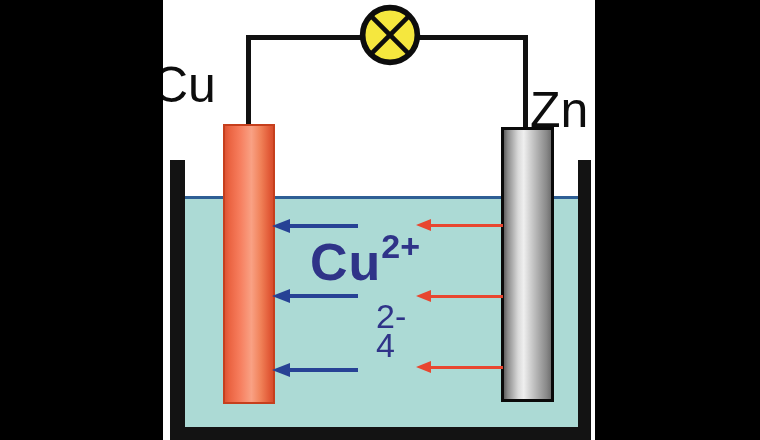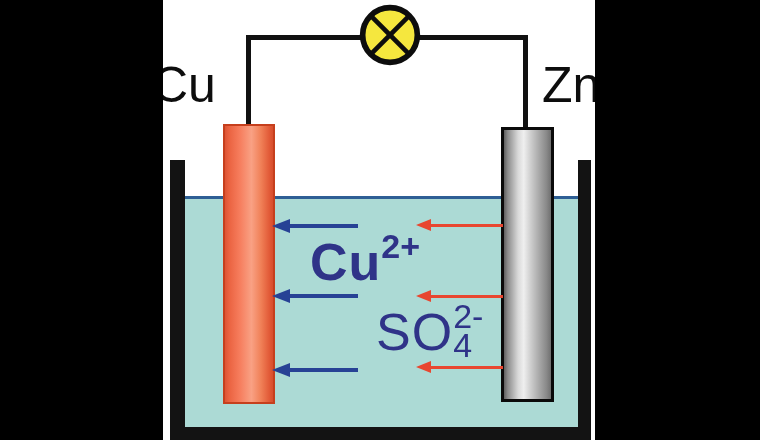--- a/index.html
+++ b/index.html
@@ -17,21 +17,21 @@
   .wire.h{left:246px;top:35px;width:282px;height:5px;}
   .wire.v-left{left:246px;top:37px;width:5px;height:88px;}
   .wire.v-right{left:523px;top:37px;width:5px;height:91px;}
 
   
   .lamp{position:absolute;left:357px;top:2px;width:66px;height:66px;z-index:2;}
 
   
   .elabel{position:absolute;top:60px;font-size:50px;line-height:1;color:#0d0d0d;z-index:3;}
   .elabel.cu{left:152px;}
-  .elabel.zn{left:542px;}
+  .elabel.zn{left:530px;margin-top:25px;}
 
   
   .wall{position:absolute;background:#131313;z-index:5;}
   .wall.left{left:170px;top:160px;width:15px;height:280px;}
   .wall.right{left:578px;top:160px;width:13px;height:280px;}
   .wall.bottom{left:170px;top:427px;width:421px;height:13px;}
   .water{
     position:absolute;left:185px;top:196px;width:393px;height:231px;
     background:var(--water,#acdad5);border-top:3px solid var(--water-line,#2e5f95);
     box-sizing:border-box;z-index:2;
@@ -106,17 +106,17 @@
       <div class="arrow blue" style="top: 294px;"></div>
       <div class="arrow blue" style="top: 368px;"></div>
     </div>
   <div id="anion-arrows">
       <div class="arrow red" style="top: 224px;"></div>
       <div class="arrow red" style="top: 295px;"></div>
       <div class="arrow red" style="top: 366px;"></div>
     </div>
 
   <div class="ion cation"><span>Cu</span><span class="sup">2+</span></div>
-  <div class="ion anion"><span>SO</span><span class="supsub"><span>2-</span><span>4</span></span></div>
+  <div class="ion anion"><span class="supsub"><span>2-</span><span>4</span></span></div>
 
   <div class="bar left"></div>
   <div class="bar right"></div>
 </div>
 
 </body></html>

